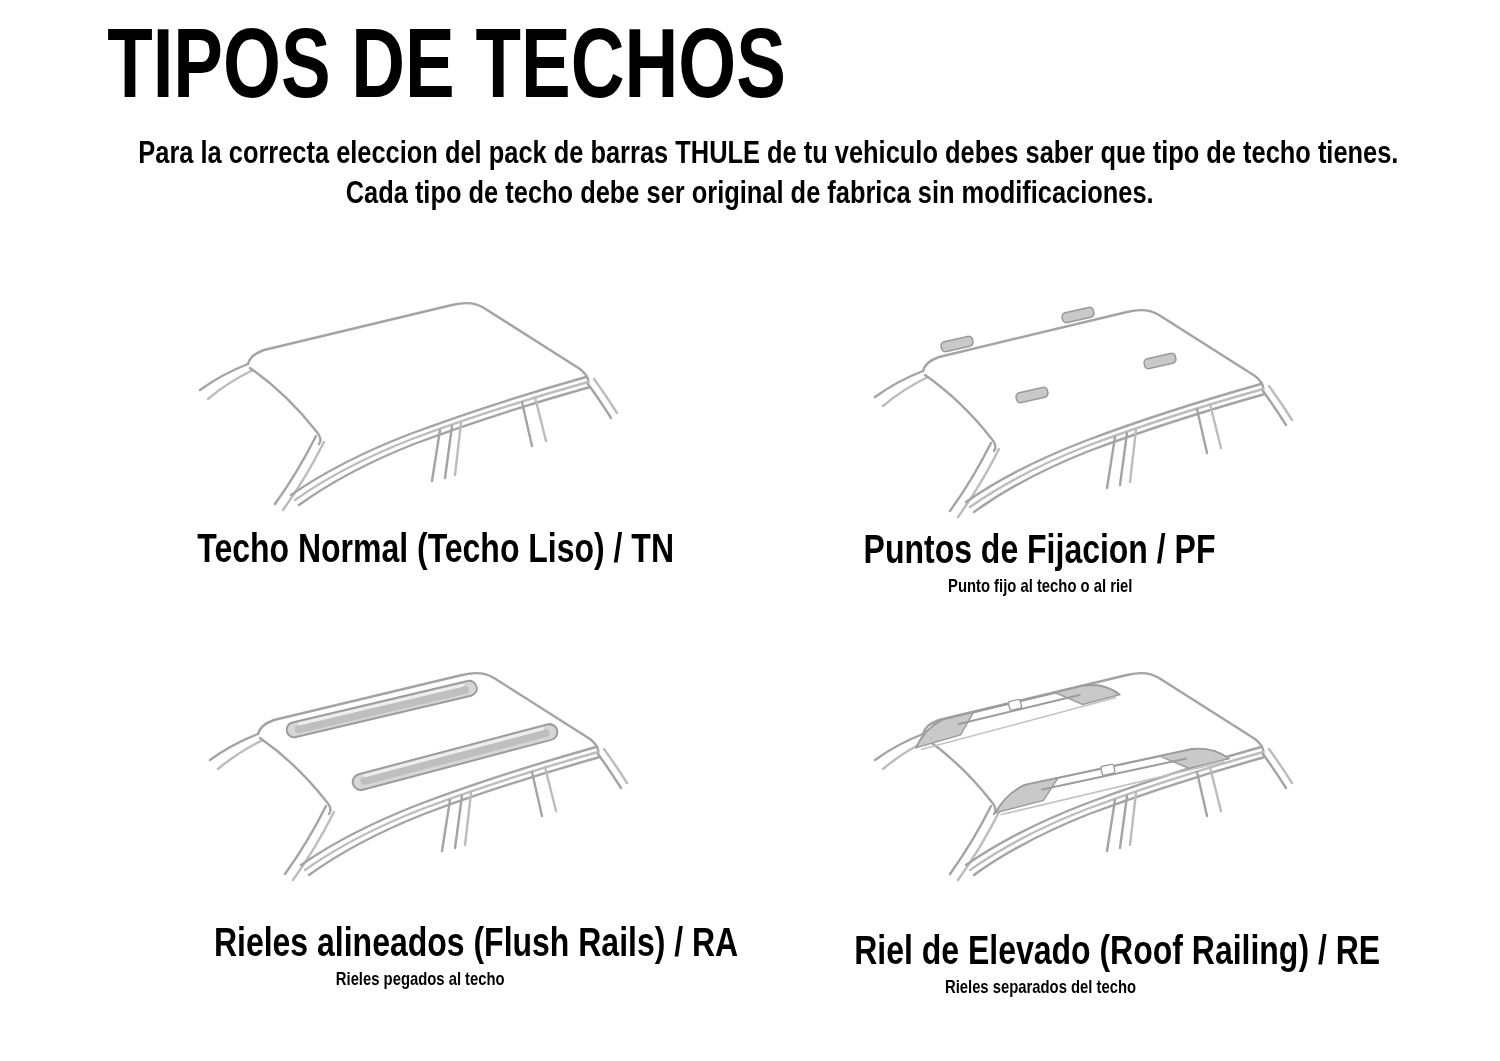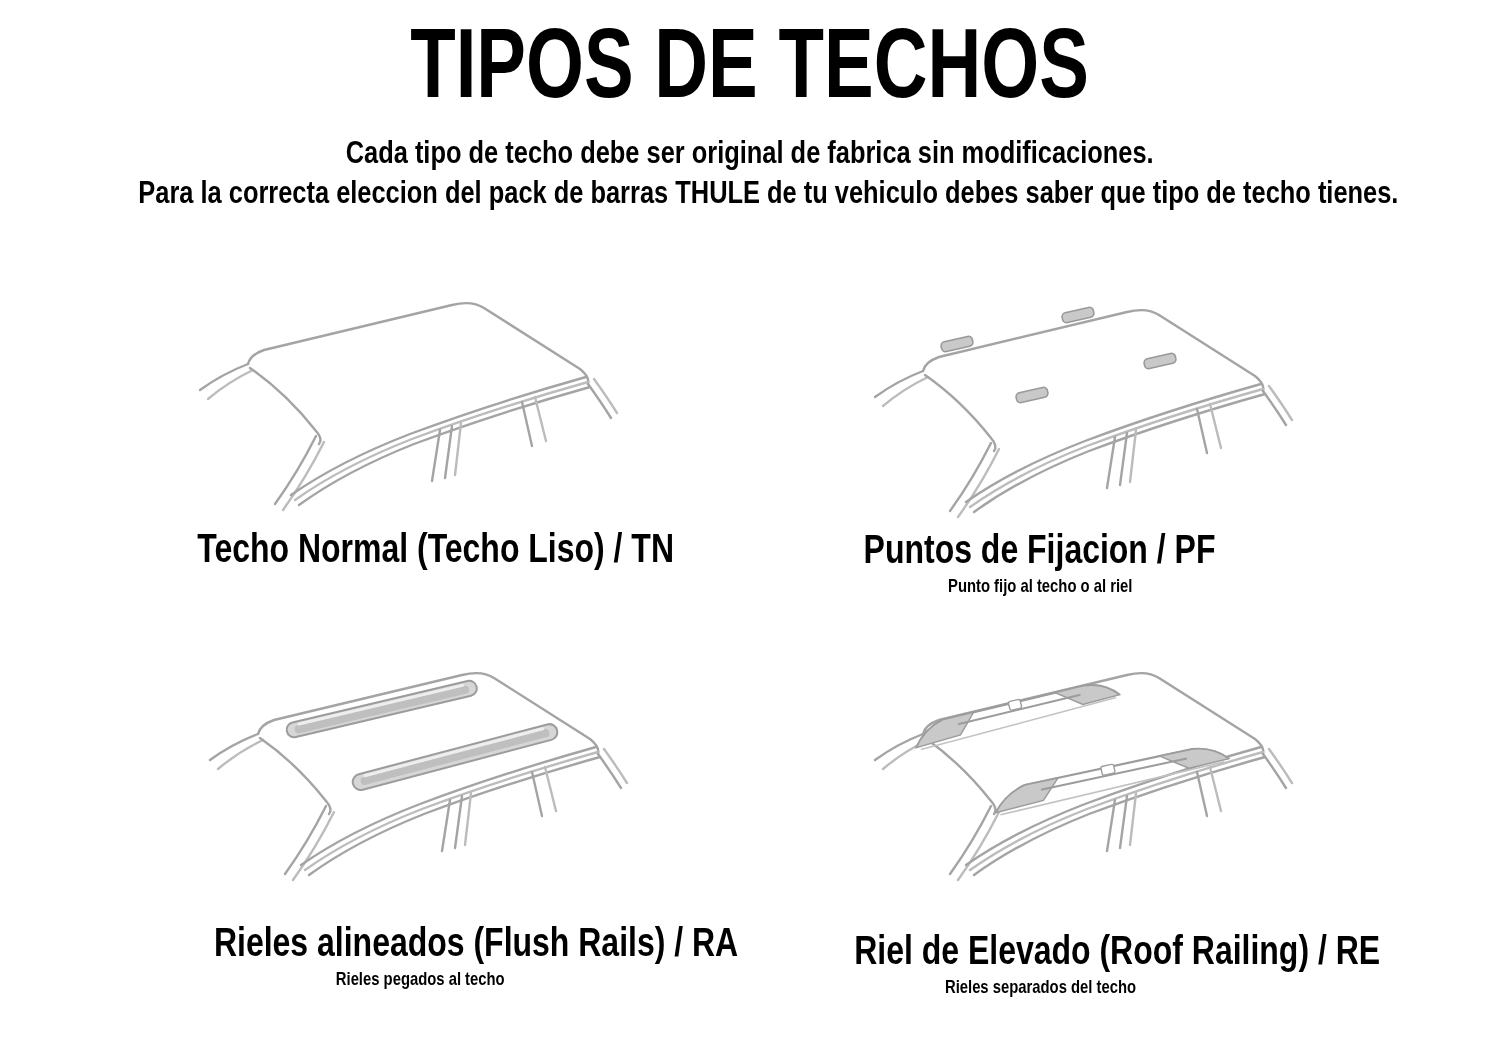--- a/index.html
+++ b/index.html
@@ -10,21 +10,21 @@
     color:#000;
     overflow:hidden;
   }
   .page { position:relative; width:1500px; height:1061px; background:#fff; }
 
   
   .cond { display:inline-block; white-space:nowrap; transform-origin:50% 50%; }
 
   .title {
     position:absolute; top:12px; left:0; width:100%;
-    text-align:center; font-weight:bold; font-size:98px; line-height:1.06;
+    font-weight:bold; font-size:98px; line-height:1.06;
     letter-spacing:0px;
   }
   .title .cond { transform:scaleX(0.76); }
 
   .intro {
     position:absolute; top:133px; left:0; width:100%;
     text-align:center; font-weight:bold; font-size:31px; line-height:40px;
   }
   .intro .cond { transform:scaleX(0.82); }
 
@@ -82,22 +82,22 @@
   </defs>
 </svg>
 
 <div class="page">
 
   <h1 class="title">
     <span class="cond">TIPOS DE TECHOS</span>
   </h1>
 
   <div class="intro">
+    <div><span class="cond">Para la correcta eleccion del pack de barras THULE de tu vehiculo debes saber que tipo de techo tienes.</span></div>
     <div><span class="cond">Cada tipo de techo debe ser original de fabrica sin modificaciones.</span></div>
-    <div><span class="cond">Para la correcta eleccion del pack de barras THULE de tu vehiculo debes saber que tipo de techo tienes.</span></div>
   </div>
 
   <figure class="cell" id="cell-tn">
     <svg class="ill" width="500" height="240" viewBox="0 0 500 240">
       <use href="#roof-base"></use>
     </svg>
     <figcaption>
       <div class="label">
         <span class="cond">Techo Normal (Techo Liso) / TN</span>
       </div>

